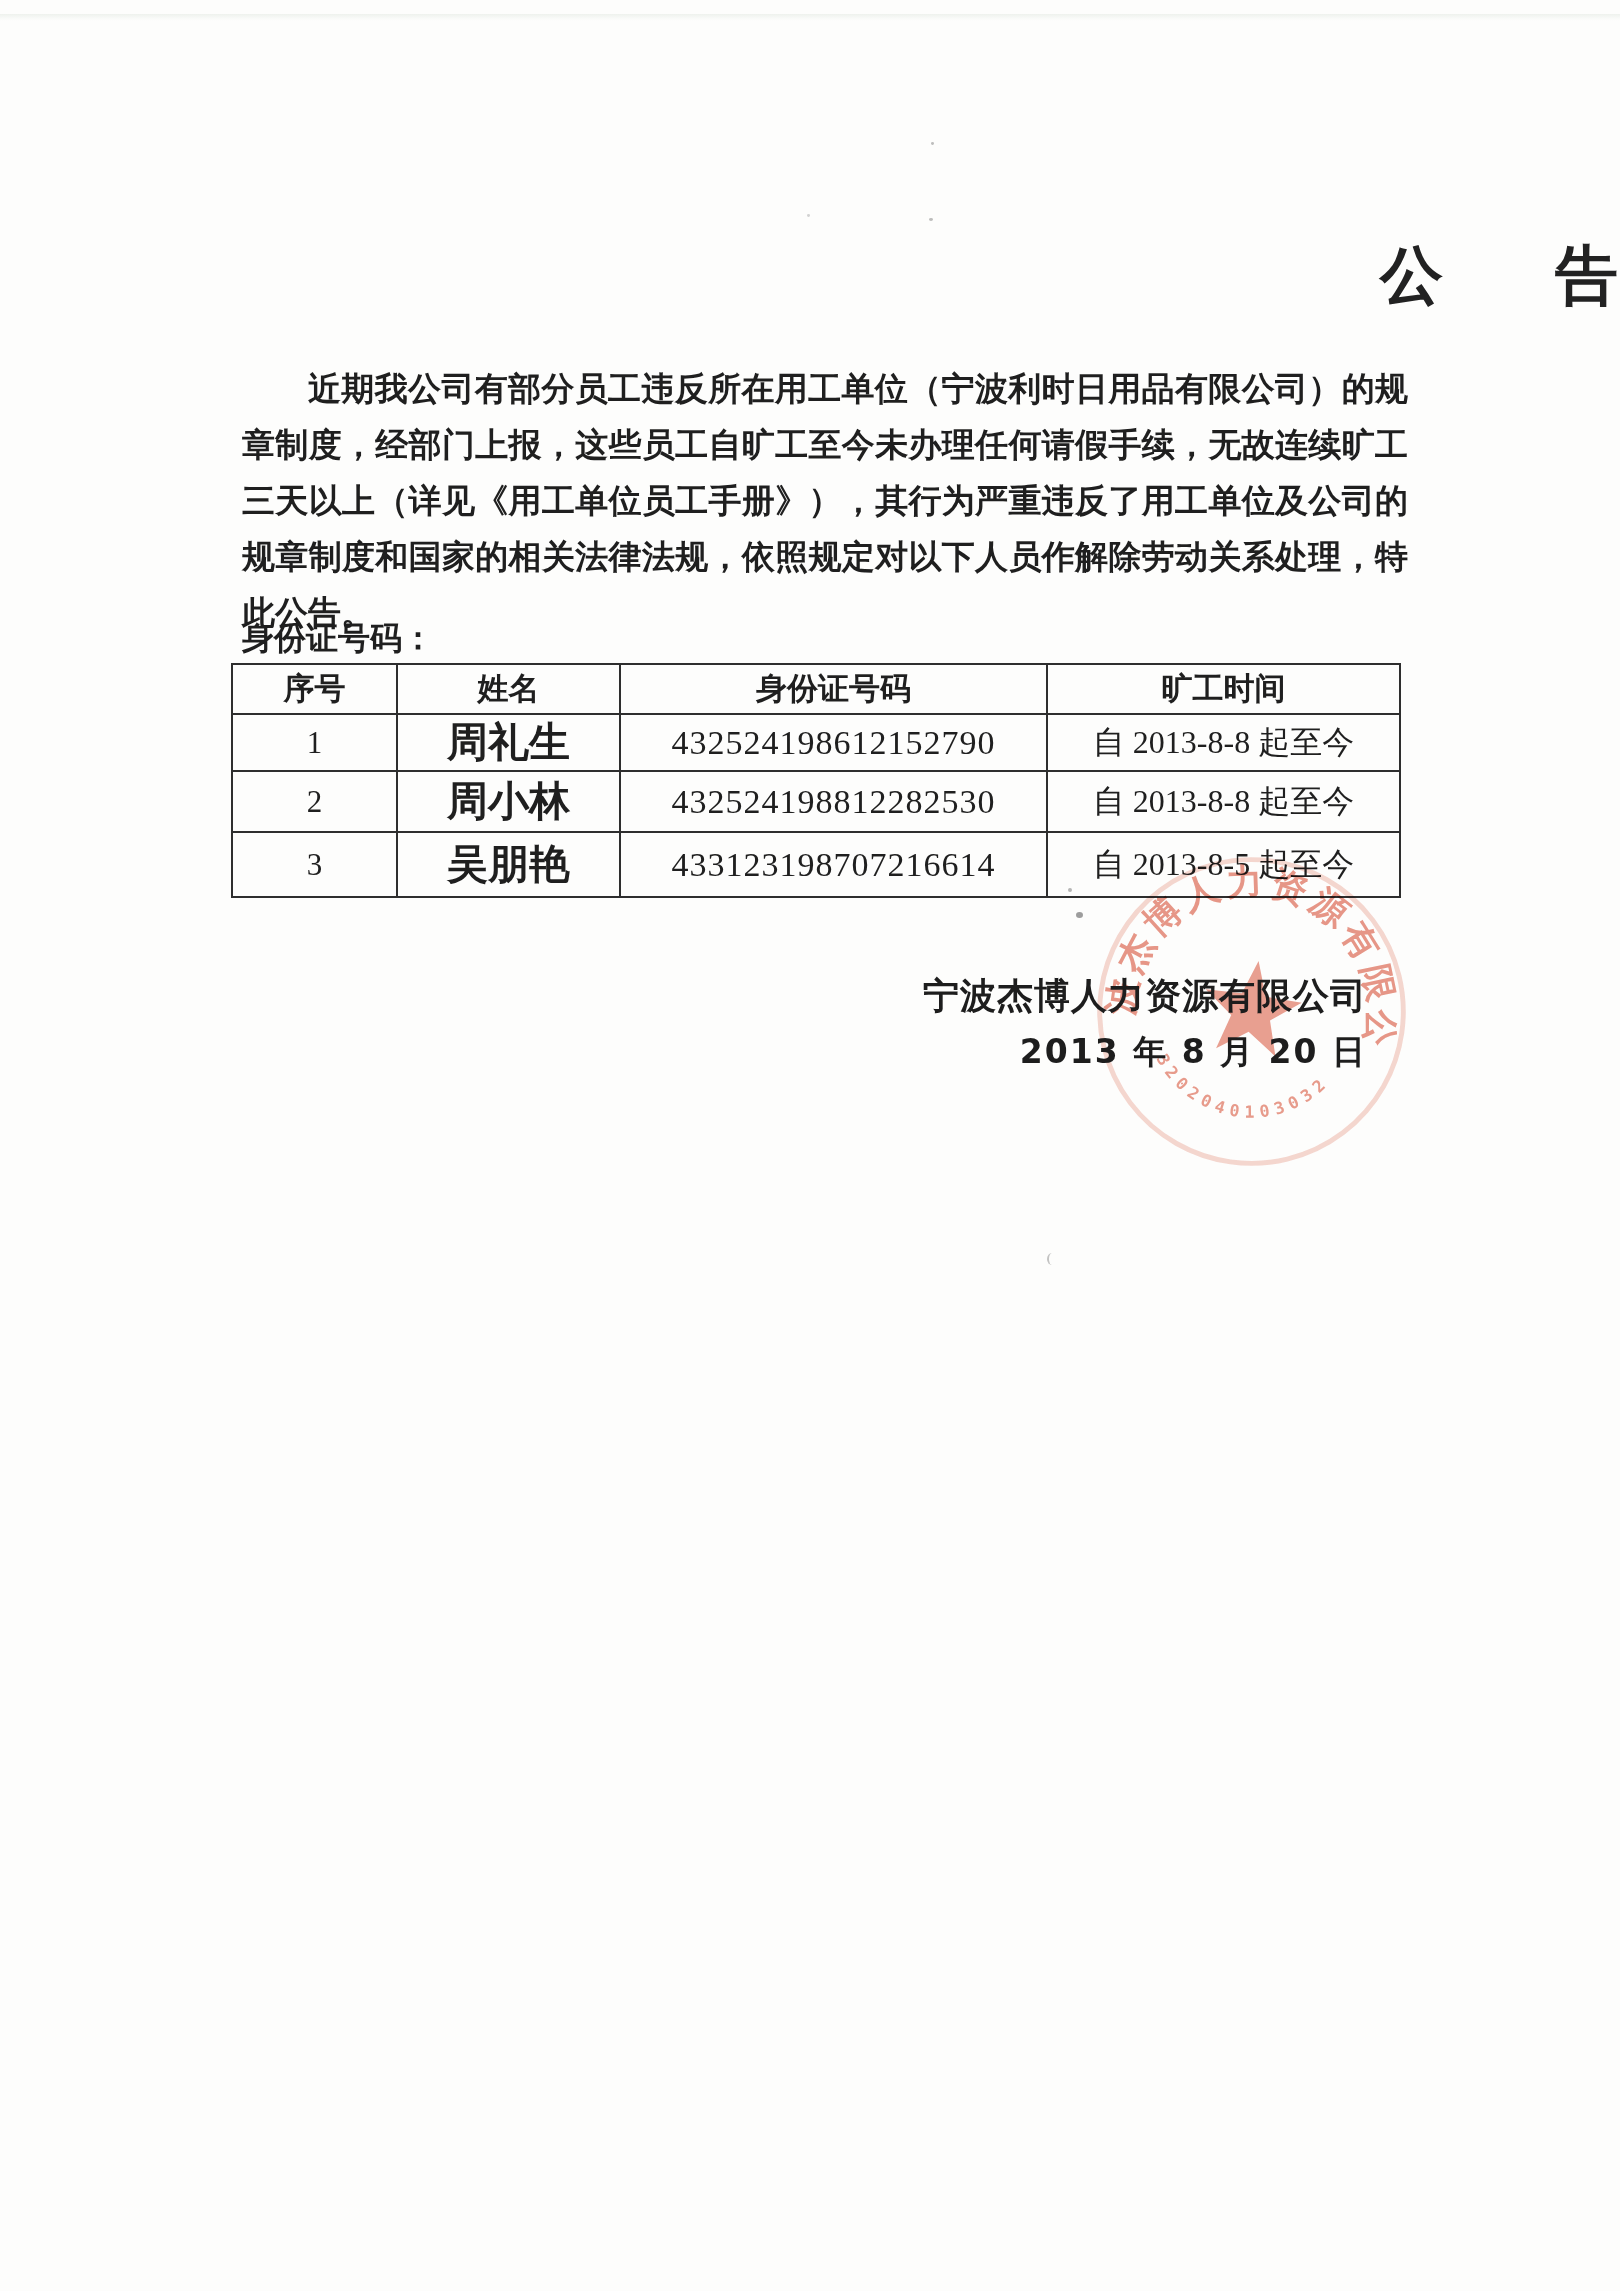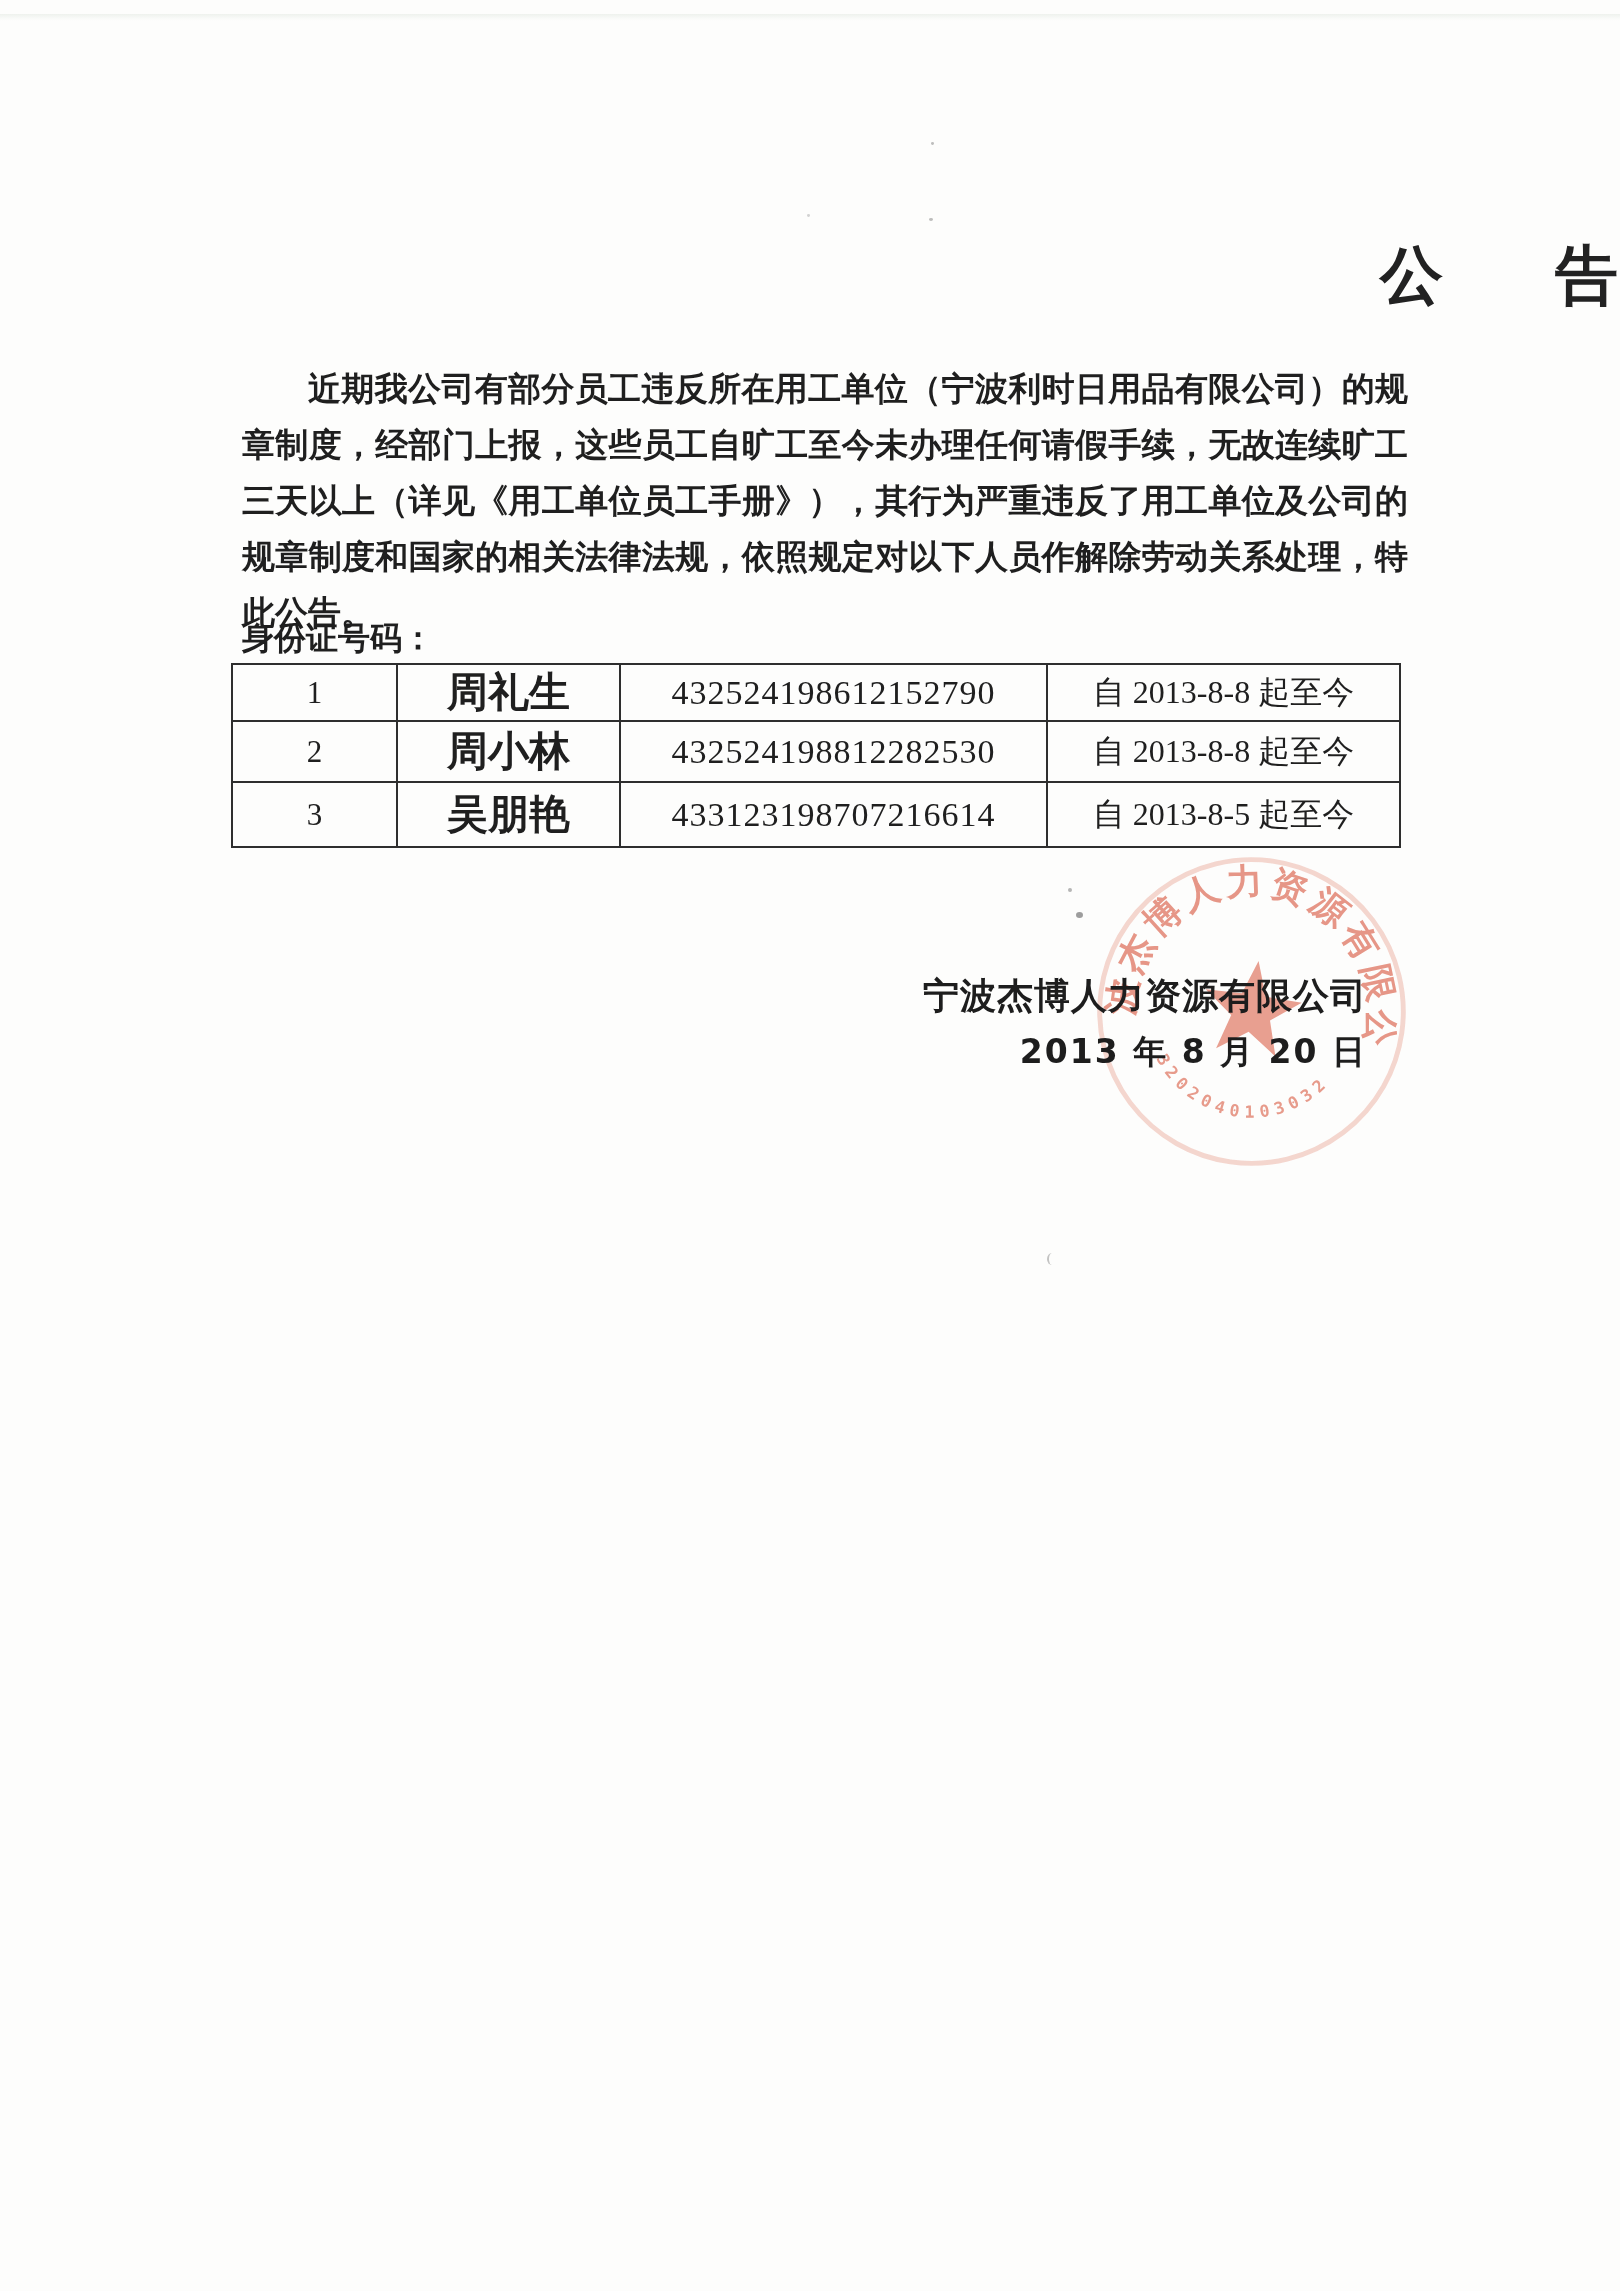--- a/index.html
+++ b/index.html
@@ -85,20 +85,26 @@
   <div class="list-label">身份证号码：</div>
 
   <table class="roster">
     <colgroup>
       <col style="width:165px">
         <col style="width:223px">
         <col style="width:427px">
         <col style="width:353px">
     </colgroup>
     <tbody>
+      <tr class="hrow">
+        <th class="th-cell">序号</th>
+        <th class="th-cell">姓名</th>
+        <th class="th-cell">身份证号码</th>
+        <th class="th-cell">旷工时间</th>
+      </tr>
       <tr class="r1">
         <td class="num-cell">1</td>
         <td class="name-cell">周礼生</td>
         <td class="id-cell">432524198612152790</td>
         <td class="period-cell">自 2013-8-8 起至今</td>
       </tr>
       <tr class="r2">
         <td class="num-cell">2</td>
         <td class="name-cell">周小林</td>
         <td class="id-cell">432524198812282530</td>

